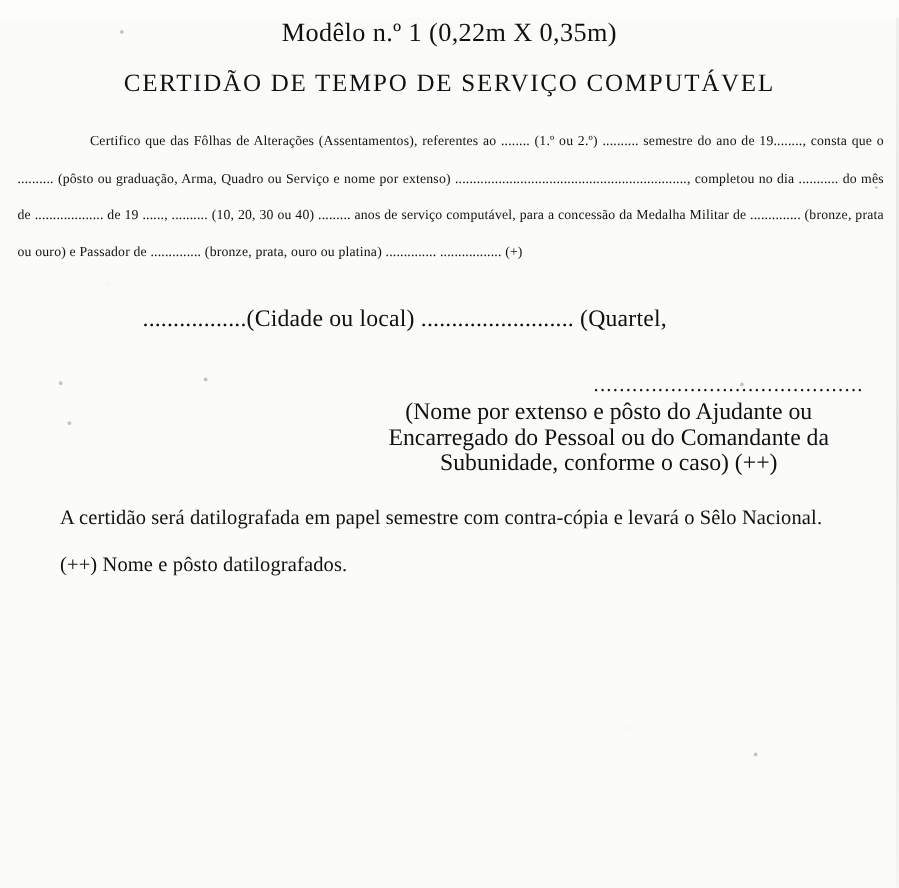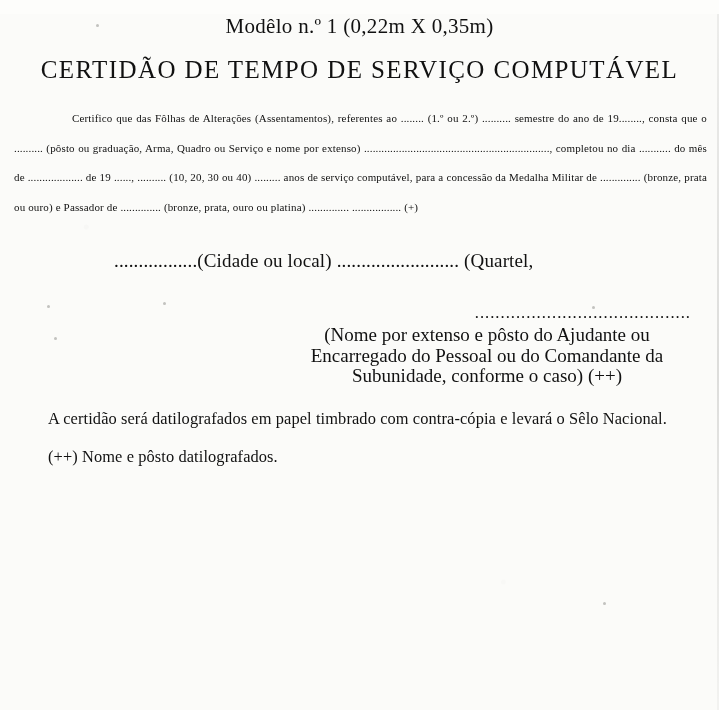--- a/index.html
+++ b/index.html
@@ -29,21 +29,21 @@
   }
   .doc-title {
     text-align: center;
     font-size: 21px;
     letter-spacing: 0.3px;
     margin-top: 14px;
     font-family: "Liberation Serif", serif;
   }
   .doc-heading {
     text-align: center;
-    font-size: 25px;
+    font-size: 20px;
     letter-spacing: 1.4px;
     margin-top: 17px;
     font-family: "Liberation Serif", serif;
   }
   .body-block {
     margin-top: 20px;
     padding: 0 12px 0 14px;
     font-size: 11px;
     line-height: 29.5px;
     text-align: justify;
@@ -144,17 +144,17 @@
   <div class="loc-block">
     <p class="loc-line-1">.................(Cidade ou local) ......................... (Quartel,</p>
   </div>
 
   <div class="sig-block">
     <span class="sig-dots">..........................................</span>
     <span class="sig-caption">(Nome por extenso e pôsto do Ajudante ou Encarregado do Pessoal ou do Comandante da Subunidade, conforme o caso)  (++)</span>
   </div>
 
   <div class="notes">
-    <p><span class="indent-note"></span><span>A certidão será datilografados em papel timbrado com contra-cópia e levará o Sêlo Nacional.</span></p>
+    <p><span class="indent-note"></span><span>A certidão será datilografada em papel semestre com contra-cópia e levará o Sêlo Nacional.</span></p>
     <p><span class="indent-note"></span><span>(++) Nome e pôsto datilografados.</span></p>
   </div>
 
 </div>
 
 </body></html>

